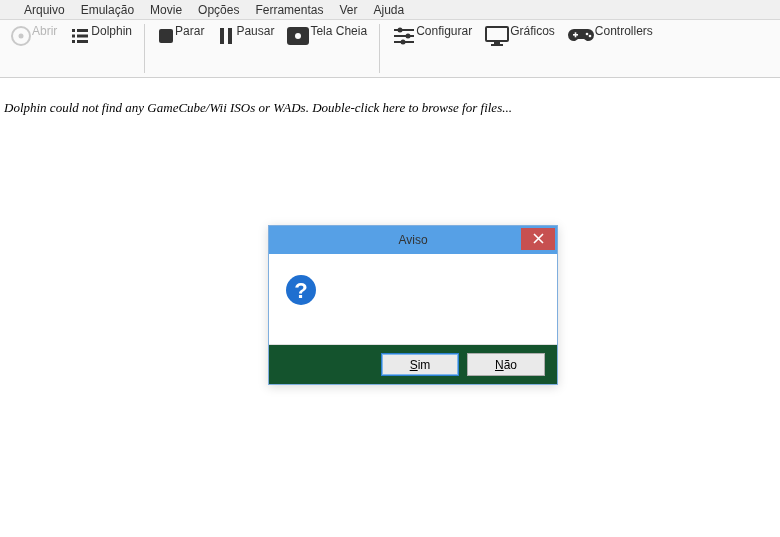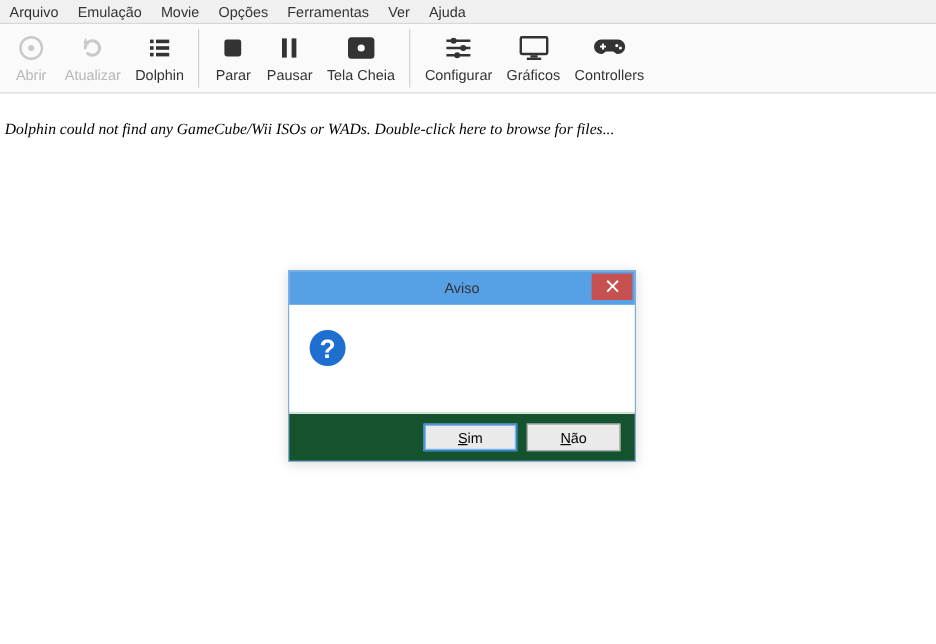--- a/index.html
+++ b/index.html
@@ -9,21 +9,21 @@
     font-family: "Segoe UI", Tahoma, sans-serif;
     font-size: 12px;
     background: #ffffff;
     position: relative;
     overflow: hidden;
   }
   .menubar {
     background: #f0f0f0;
     border-bottom: 1px solid #d8d8d8;
     display: flex;
-    padding: 2px 0;
+    padding: 2px 16px;
     height: 20px;
     align-items: flex-start;
   }
   .menubar .menu-item {
     padding: 1px 8px;
     color: #333;
     cursor: pointer;
   }
   .toolbar {
     background: #fafafa;
@@ -37,22 +37,21 @@
     display: flex;
     align-items: stretch;
   }
   .toolbar-sep {
     width: 1px;
     background: #d0d0d0;
     margin: 4px 6px;
   }
   .tool-button {
     display: flex;
-    flex-direction: column;
-    align-items: center;
+    flex-direction: row;
     justify-content: center;
     padding: 4px 6px;
     min-width: 44px;
     cursor: pointer;
     color: #333;
   }
   .tool-button.disabled {
     color: #b7b7b7;
   }
   .tool-button .icon-slot {
@@ -89,21 +88,21 @@
     color: #ffffff;
     letter-spacing: 1px;
     font-family: Arial, sans-serif;
     z-index: 5;
     pointer-events: none;
   }
   
   .dialog {
     position: absolute;
     top: 225px;
-    left: 240px;
+    left: 268px;
     width: 290px;
     background: #ffffff;
     border: 1px solid #7faede;
     box-shadow: 0 2px 10px rgba(0,0,0,0.15);
     z-index: 10;
     text-align: right;
   }
   .dialog-titlebar {
     height: 28px;
     background: #56a0e6;
@@ -187,29 +186,20 @@
   <div class="toolbar-group">
     <div class="tool-button disabled">
       <span class="icon-slot">
         <svg width="22" height="22" viewBox="0 0 22 22">
             <circle cx="11" cy="11" r="9" fill="none" stroke="#c9c9c9" stroke-width="2"></circle>
             <circle cx="11" cy="11" r="2.5" fill="#c9c9c9"></circle>
           </svg>
       </span>
       <span class="label">Abrir</span>
     </div>
-    <div class="tool-button disabled">
-      <span class="icon-slot">
-        <svg width="22" height="22" viewBox="0 0 22 22">
-            <path d="M5 11a6 6 0 1 1 2 4.5" fill="none" stroke="#c9c9c9" stroke-width="2.5" stroke-linecap="round"></path>
-            <path d="M4 3 L4 8 L9 8 Z" fill="#c9c9c9" transform="rotate(20 6 6)"></path>
-          </svg>
-      </span>
-      <span class="label">Atualizar</span>
-    </div>
     <div class="tool-button">
       <span class="icon-slot">
         <svg width="22" height="22" viewBox="0 0 22 22">
           <rect x="3" y="4" width="3" height="3" fill="#333"></rect>
             <rect x="8" y="4" width="11" height="3" fill="#333"></rect>
           <rect x="3" y="9.5" width="3" height="3" fill="#333"></rect>
             <rect x="8" y="9.5" width="11" height="3" fill="#333"></rect>
           <rect x="3" y="15" width="3" height="3" fill="#333"></rect>
             <rect x="8" y="15" width="11" height="3" fill="#333"></rect>
         </svg>

